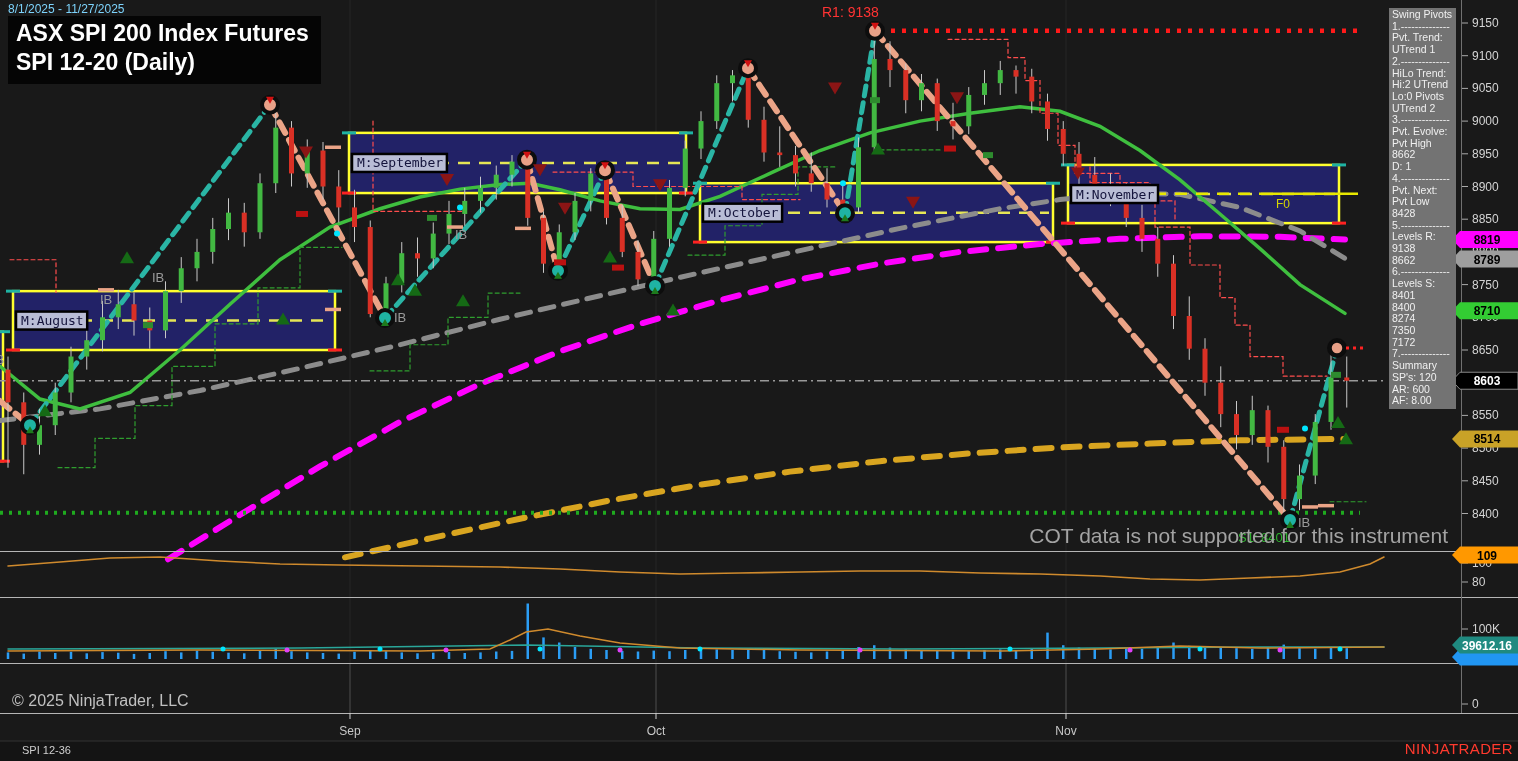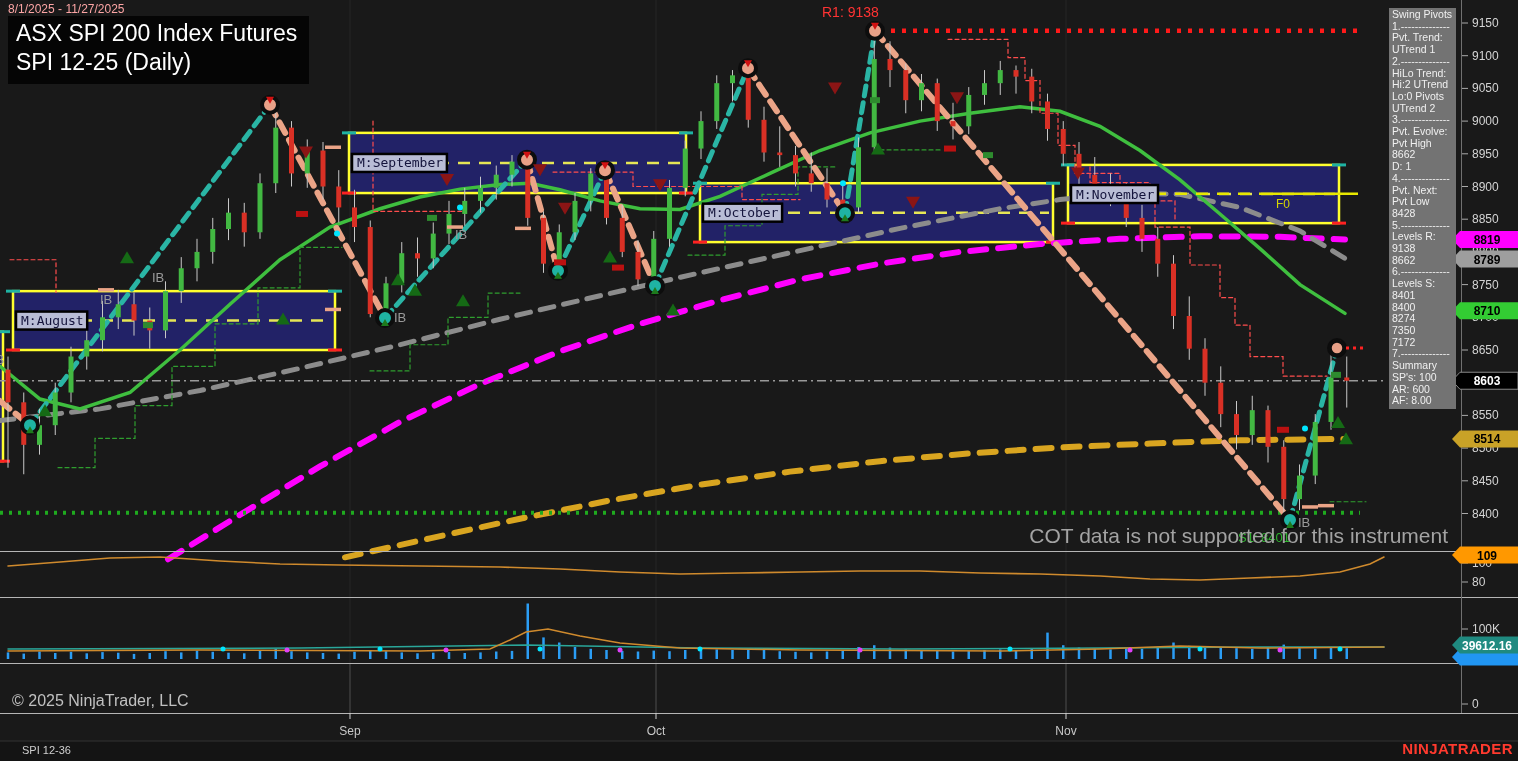--- a/index.html
+++ b/index.html
@@ -1,29 +1,29 @@
 <!DOCTYPE html>
 <html><head>
 <meta charset="utf-8">
 <style>
   html,body{margin:0;padding:0;background:#191919;width:1518px;height:761px;overflow:hidden;
     font-family:"Liberation Sans",sans-serif;}
   #stage{position:relative;width:1518px;height:761px;background:#191919;}
   #chart{position:absolute;left:0;top:0;}
   .ovl{position:absolute;white-space:nowrap;}
-  .date-range{left:8px;top:2px;font-size:12px;color:#fca5a5;}
+  .date-range{left:8px;top:2px;font-size:12px;color:#7dd3fc;}
   .title-box{left:8px;top:16px;background:#050505;color:#ffffff;padding:3px 12px 7px 8px;
-    font-size:23px;line-height:29px;}
+    font-size:23px;line-height:29px;font-weight:bold;}
   .swing{left:1389px;top:8px;width:64px;background:#737373;color:#f0f0f0;font-size:10.5px;
     line-height:11.7px;padding:1px 0 2px 3px;overflow:hidden;}
   .swing div{white-space:nowrap;}
   .cot{right:70px;top:524px;font-size:21px;color:#a3a3a3;}
   .copy{left:12px;top:692px;font-size:16px;color:#c0c0c0;}
   .tab{left:22px;top:744px;font-size:11px;color:#cfcfcf;}
-  .logo{right:5px;top:740px;font-size:15px;font-weight:bold;color:#ff3a2e;letter-spacing:.4px;}
+  .logo{right:5px;top:740px;font-size:15px;font-weight:normal;color:#ff3a2e;letter-spacing:.4px;}
 </style>
 </head>
 <body>
 
 <div id="stage">
   <svg id="chart" width="1518" height="761">
       <rect x="0" y="0" width="1518" height="761" fill="#191919"></rect>
       <rect x="0" y="741" width="1518" height="20" fill="#141414"></rect>
       <g>
         <line x1="350" y1="0" x2="350" y2="664" stroke="#262626" stroke-width="1"></line>
@@ -552,21 +552,21 @@
         <text x="1487" y="559.5" fill="#000000" font-size="12" text-anchor="middle" font-family="Liberation Sans, sans-serif" font-weight="bold">109</text>
         <polygon points="1452,645 1460,636.5 1518,636.5 1518,653.5 1460,653.5" fill="#1f8a80"></polygon>
         <text x="1487" y="649.5" fill="#ffffff" font-size="12" text-anchor="middle" font-family="Liberation Sans, sans-serif" font-weight="bold">39612.16</text>
       </g>
     </svg>
 
   <div class="ovl date-range">8/1/2025 - 11/27/2025</div>
 
   <div class="ovl title-box">
     <div>ASX SPI 200 Index Futures</div>
-    <div>SPI 12-25 (Daily)</div>
+    <div>SPI 12-20 (Daily)</div>
   </div>
 
   <div class="ovl swing" id="swing-panel">
       <div>Swing Pivots</div>
       <div>1.--------------</div>
       <div>Pvt. Trend:</div>
       <div>UTrend 1</div>
       <div>2.--------------</div>
       <div>HiLo Trend:</div>
       <div>Hi:2 UTrend</div>
@@ -587,21 +587,21 @@
       <div>8662</div>
       <div>6.--------------</div>
       <div>Levels S:</div>
       <div>8401</div>
       <div>8400</div>
       <div>8274</div>
       <div>7350</div>
       <div>7172</div>
       <div>7.--------------</div>
       <div>Summary</div>
-      <div>SP's: 100</div>
+      <div>SP's: 120</div>
       <div>AR: 600</div>
       <div>AF: 8.00</div>
     </div>
 
   <div class="ovl cot">COT data is not supported for this instrument</div>
   <div class="ovl copy">© 2025 NinjaTrader, LLC</div>
   <div class="ovl tab">SPI 12-36</div>
   <div class="ovl logo">NINJATRADER</div>
 </div>
 

